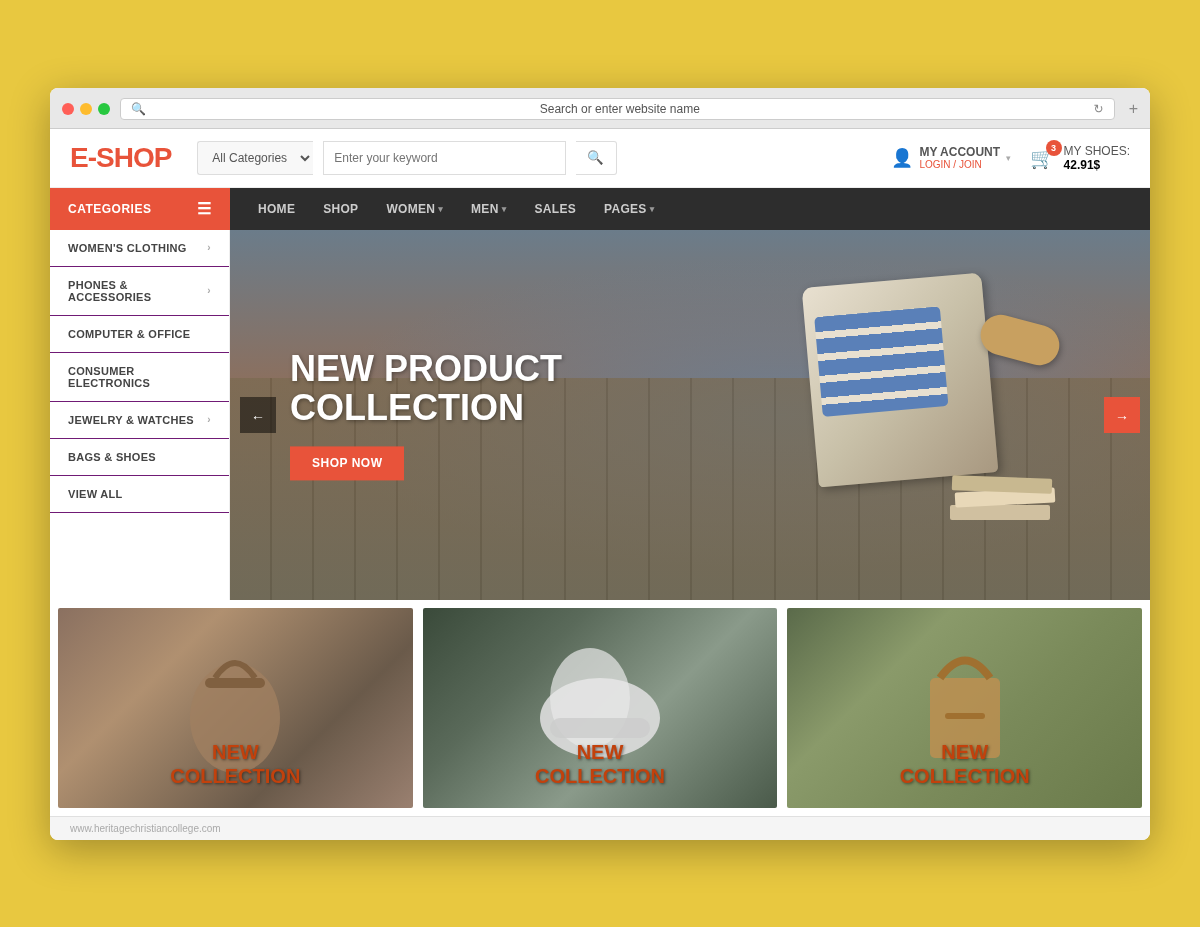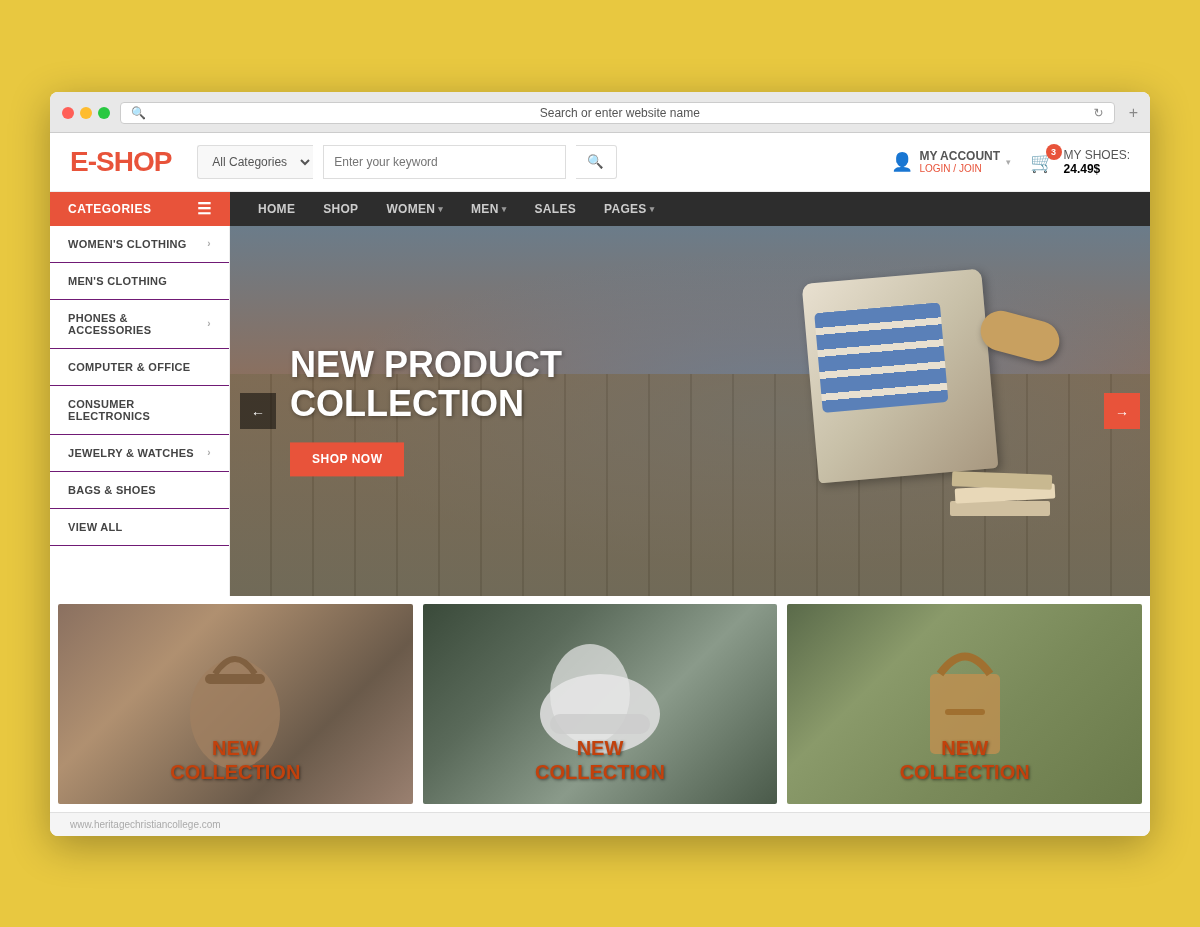--- a/index.html
+++ b/index.html
@@ -166,21 +166,21 @@
       font-weight: bold;
     }
     .cart-text { font-size: 12px; color: #555; }
     .cart-total { font-weight: 600; font-size: 12px; }
 
     
     .navbar {
       background: #2d2d2d;
       display: flex;
       align-items: stretch;
-      height: 34px;
+      height: 42px;
     }
     .categories-btn {
       background: #e8533a;
       color: #fff;
       padding: 0 18px;
       display: flex;
       align-items: center;
       gap: 10px;
       font-size: 12px;
       font-weight: 700;
@@ -480,21 +480,21 @@
         </div>
         <span style="font-size:9px;color:#aaa">▾</span>
       </div>
       <div class="cart-section">
         <div class="cart-icon-wrap">
           <span class="cart-icon">🛒</span>
           <span class="cart-badge">3</span>
         </div>
         <div>
           <div class="cart-text">MY SHOES:</div>
-          <div class="cart-total">24.49$</div>
+          <div class="cart-total">42.91$</div>
         </div>
       </div>
     </div>
   </div>
 
   <div class="navbar">
     <div class="categories-btn">
       <span>CATEGORIES</span>
       <span class="hamburger">☰</span>
     </div>
@@ -518,23 +518,20 @@
   </div>
 
   <div class="main-content">
 
     <div class="sidebar">
       <div class="sidebar-item">
         <span>WOMEN'S CLOTHING</span>
         <span class="sidebar-chevron">›</span>
       </div>
       <div class="sidebar-item">
-        <span>MEN'S CLOTHING</span>
-      </div>
-      <div class="sidebar-item">
         <span>PHONES &amp; ACCESSORIES</span>
         <span class="sidebar-chevron">›</span>
       </div>
       <div class="sidebar-item">
         <span>COMPUTER &amp; OFFICE</span>
       </div>
       <div class="sidebar-item">
         <span>CONSUMER ELECTRONICS</span>
       </div>
       <div class="sidebar-item">

